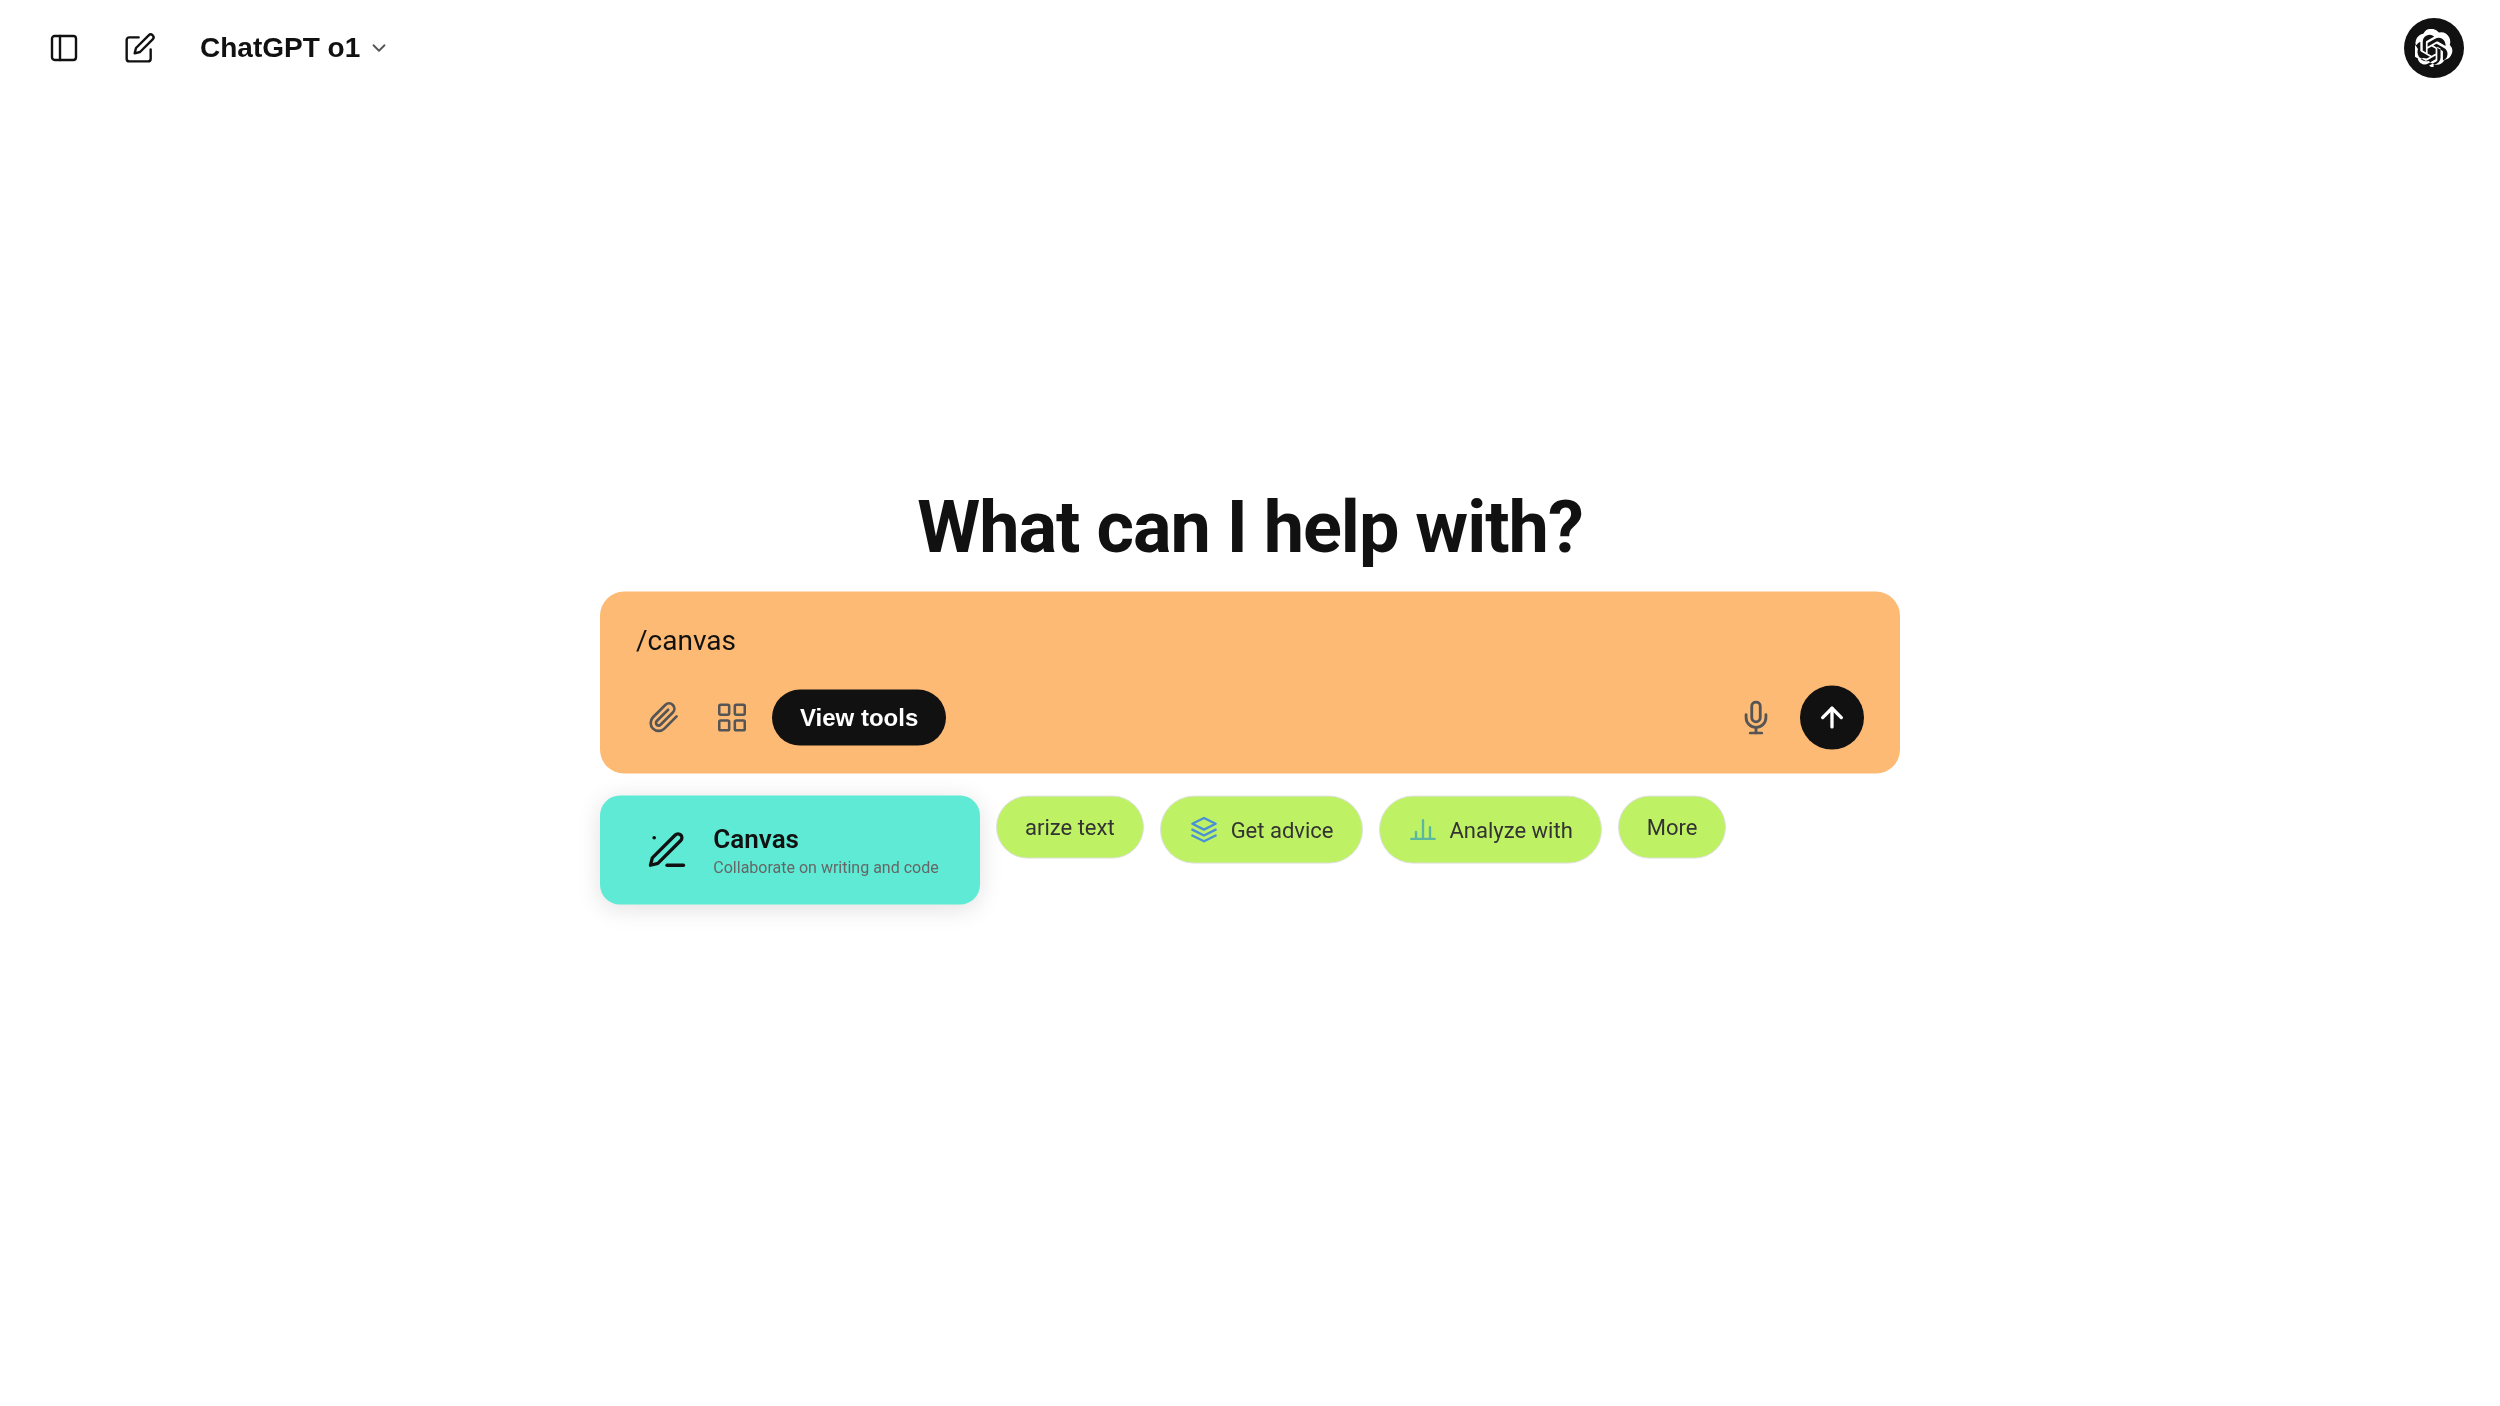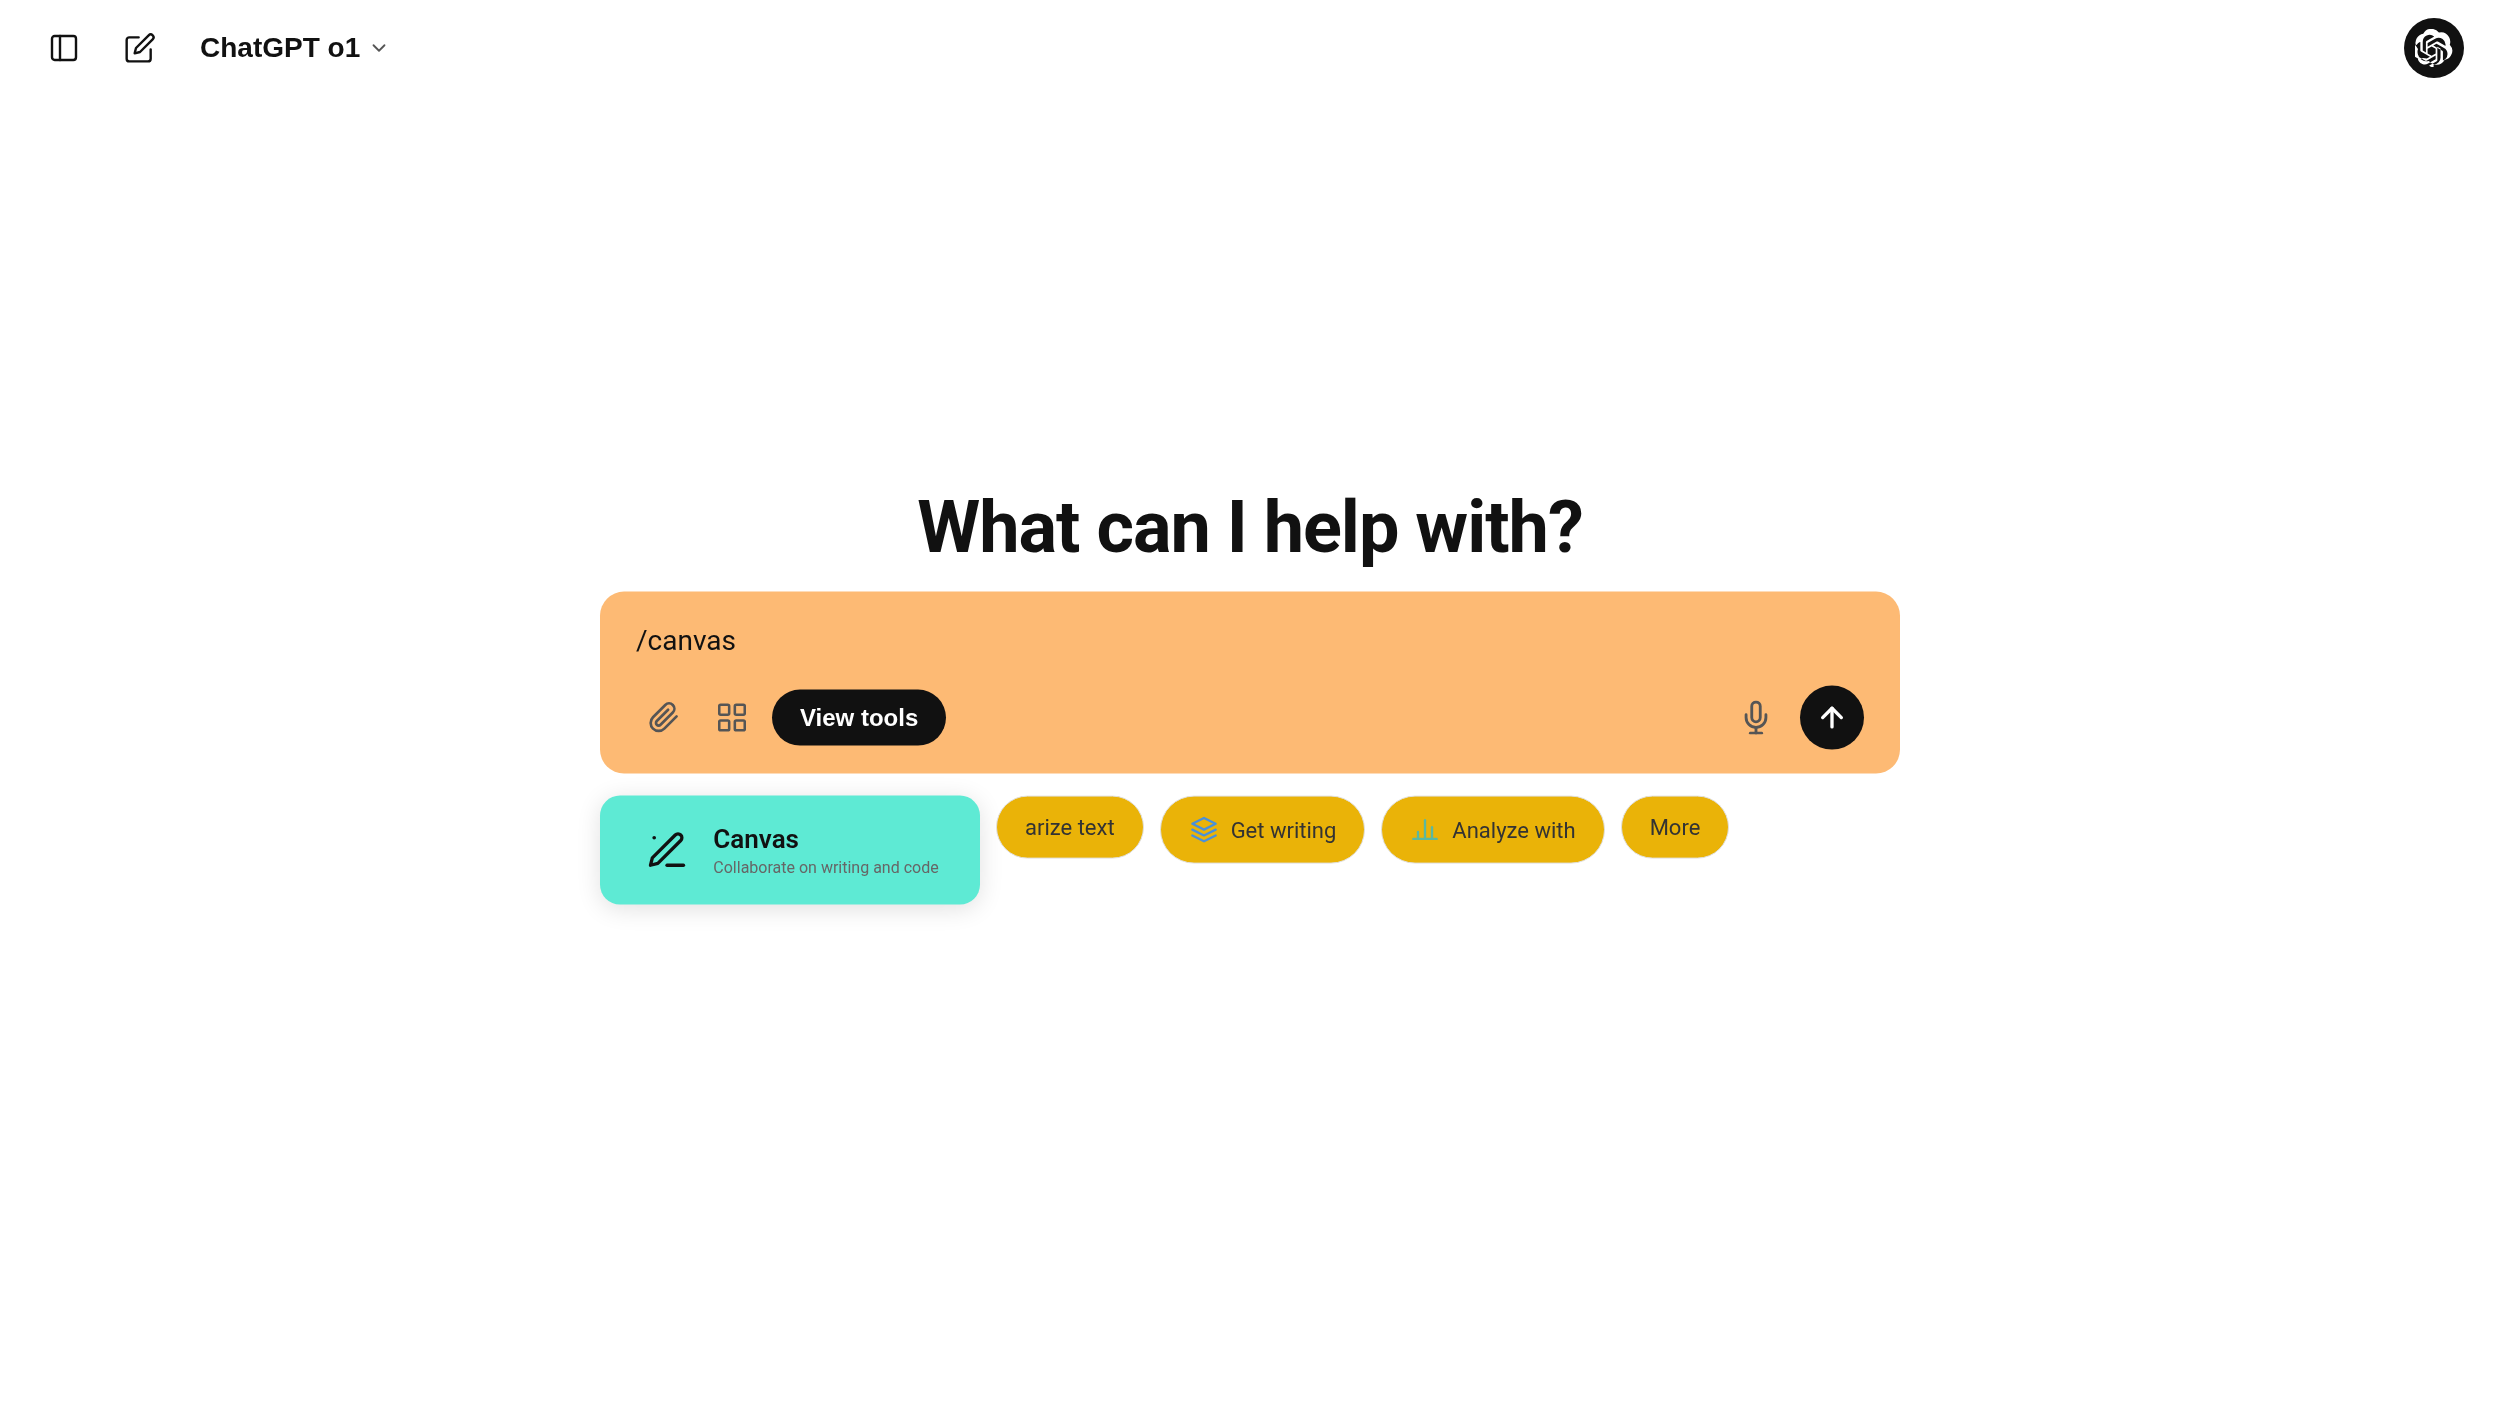--- a/index.html
+++ b/index.html
@@ -228,21 +228,21 @@
       color: #111;
     }
 
     .canvas-subtitle {
       font-size: 16px;
       color: #666;
     }
 
     
     .chip {
-      background: #eab308;
+      background: #bef264;
       border: 1.5px solid #e0e0e0;
       border-radius: 40px;
       padding: 18px 28px;
       font-size: 22px;
       color: #333;
       cursor: pointer;
       display: flex;
       align-items: center;
       gap: 12px;
       white-space: nowrap;
@@ -365,21 +365,21 @@
     </div>
 
     <div class="chip">
       <span class="chip-icon icon-blue">
         <svg width="28" height="28" viewBox="0 0 24 24" fill="none" stroke="#4a90d9" stroke-width="2" stroke-linecap="round" stroke-linejoin="round">
           <path d="M12 2L2 7l10 5 10-5-10-5z"></path>
           <path d="M2 17l10 5 10-5"></path>
           <path d="M2 12l10 5 10-5"></path>
         </svg>
       </span>
-      <span>Get writing</span>
+      <span>Get advice</span>
     </div>
 
     <div class="chip">
       <span class="chip-icon icon-teal">
         <svg width="28" height="28" viewBox="0 0 24 24" fill="none" stroke="#5bb8a0" stroke-width="2" stroke-linecap="round" stroke-linejoin="round">
           <line x1="18" y1="20" x2="18" y2="10"></line>
           <line x1="12" y1="20" x2="12" y2="4"></line>
           <line x1="6" y1="20" x2="6" y2="14"></line>
           <line x1="2" y1="20" x2="22" y2="20"></line>
         </svg>

